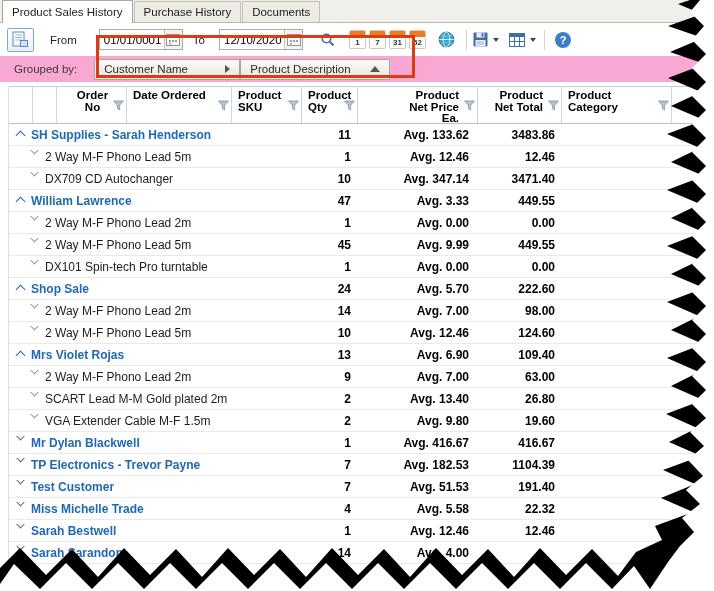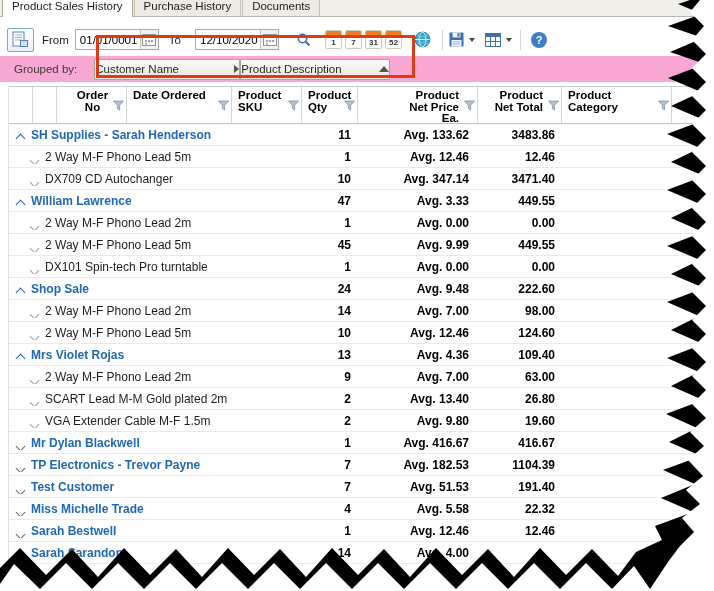--- a/index.html
+++ b/index.html
@@ -1,21 +1,21 @@
 <!DOCTYPE html>
 <html><head>
 <meta charset="utf-8">
 <style>
   html,body{margin:0;padding:0}
   body{width:714px;height:591px;position:relative;background:#fff;overflow:hidden;
        font-family:"Liberation Sans",sans-serif;-webkit-font-smoothing:antialiased}
   button{border:none;background:none;padding:0;margin:0;cursor:pointer;font-family:inherit}
 
   
-  .tabstrip{position:absolute;top:0;left:0;right:0;height:17px;background:#F1EFE9;
+  .tabstrip{position:absolute;top:0;left:0;right:0;height:23px;background:#F1EFE9;
             border-bottom:1px solid #BBB7AC;display:flex;align-items:flex-end;padding-left:2px;box-sizing:border-box}
   .tab{height:21px;line-height:20px;padding:0 9px;font-size:11.5px;color:#1c1c1c;background:#EDEBE4;
        border:1px solid #C4C0B5;border-bottom:none;margin-right:1px;box-sizing:border-box;white-space:nowrap}
   .tab.active{background:#fff;height:23px;line-height:22px;border-color:#ABA79B;margin-bottom:-1px;position:relative;z-index:2}
 
   
   .toolbar{position:absolute;top:23px;left:0;right:0;height:33px;background:#fff;display:flex;align-items:center}
   .lbl{font-size:11.5px;color:#222}
   .tbtn{height:24px;min-width:22px;display:flex;align-items:center;justify-content:center}
   .tbtn.report{width:27px;height:24px;border:1px solid #7FA7CF;border-radius:2px;background:linear-gradient(#ffffff,#E8F0FA)}
@@ -30,39 +30,39 @@
   .sep{width:1px;height:20px;background:#D8D5CD;display:inline-block}
   .dd{width:0;height:0;border-left:3.5px solid transparent;border-right:3.5px solid transparent;border-top:4px solid #444;margin-left:5px}
   .help{width:16px;height:16px;border-radius:50%;background:#3F7FC1;color:#fff;font-size:11px;font-weight:bold;
         line-height:16px;text-align:center;display:inline-block}
 
   
   .groupbar{position:absolute;top:56px;left:0;right:0;height:26px;background:#f9a8d4;display:flex;align-items:center}
   .glabel{font-size:11.5px;color:#3a3a3a;margin-left:14px}
   .chip{display:inline-flex;align-items:center;justify-content:space-between;height:21px;box-sizing:border-box;
         border:1px solid #A8A59C;background:linear-gradient(#FBFAF8,#E9E6DF);border-radius:1px;
-        font-size:11.5px;color:#2a2a2a;padding:0 0;white-space:nowrap}
+        font-size:11.5px;color:#2a2a2a;padding:0 9px;white-space:nowrap}
   .chip1{margin-left:17px;min-width:146px}
   .chip2{margin-left:0;min-width:150px}
   .tri-right{width:0;height:0;border-left:5px solid #555;border-top:4px solid transparent;border-bottom:4px solid transparent;margin-left:10px}
   .tri-up{width:0;height:0;border-bottom:6px solid #555;border-left:5px solid transparent;border-right:5px solid transparent;margin-left:10px}
 
   
   .grid{position:absolute;left:8px;top:86px;right:0;bottom:0;border-left:1px solid #DFDFDF;background:#fff}
   .ghead{display:flex;height:38px;border-top:1px solid #C9C9C9;border-bottom:1px solid #BFBFBF;box-sizing:border-box;background:#fff}
   .hcell{position:relative;box-sizing:border-box;border-right:1px solid #D4D4D4;padding:3px 4px 0 6px;
          font-weight:bold;font-size:11.5px;color:#000}
   .hcell.r{text-align:right;padding-right:18px}
   .hcell.gut{padding:0;width:24px}
   .hfill{flex:1;border-right:none}
   .hline{line-height:11.5px;white-space:nowrap}
   .funnel{position:absolute;right:2px;top:13px;line-height:0}
 
   .row{height:22px;display:flex;align-items:center;border-bottom:1px solid #EAEAEA;background:#fff;box-sizing:border-box}
-  .cname{width:292px;display:flex;align-items:flex-end;box-sizing:border-box;overflow:hidden}
+  .cname{width:292px;display:flex;align-items:flex-start;box-sizing:border-box;overflow:hidden}
   .cname.g{padding-left:8px}
   .cname.i{padding-left:22px}
   .gname{color:#2069B2;font-weight:bold;font-size:12px;white-space:nowrap}
   .iname{color:#1c1c1c;font-size:12px;white-space:nowrap}
   .cnum{font-weight:bold;font-size:12px;color:#000;text-align:right;box-sizing:border-box;white-space:nowrap}
   .cqty{width:56px;padding-right:6px}
   .cavg{width:120px;padding-right:8px}
   .ctot{width:84px;padding-right:6px}
   .ccat{flex:1}
   .chev{width:6px;height:6px;border-right:1.7px solid #888;border-bottom:1.7px solid #888;display:inline-block;margin-right:7px;flex:none}
@@ -95,22 +95,22 @@
   <div class="toolbar">
     <button class="tbtn report" style="margin-left:7px">
       <svg width="17" height="17" viewBox="0 0 17 17">
         <rect x="1" y="1" width="11" height="14" fill="#fff" stroke="#5B87B8"></rect>
         <line x1="3" y1="4" x2="10" y2="4" stroke="#8FB3DC"></line>
         <line x1="3" y1="6.5" x2="10" y2="6.5" stroke="#8FB3DC"></line>
         <line x1="3" y1="9" x2="10" y2="9" stroke="#8FB3DC"></line>
         <rect x="8.5" y="9.5" width="7" height="6" fill="#CFE3F7" stroke="#5B87B8"></rect>
       </svg>
     </button>
-    <span class="lbl" style="margin-left:8px">From</span>
-    <span class="datefield" style="margin-left:6px">
+    <span class="lbl" style="margin-left:16px">From</span>
+    <span class="datefield" style="margin-left:22px">
       <input value="01/01/0001" style="">
       <button class="calbtn">
         <svg width="14" height="13" viewBox="0 0 14 13">
           <rect x="0.5" y="1.5" width="13" height="11" fill="#FDFDFB" stroke="#98948A"></rect>
           <rect x="1" y="2" width="12" height="3" fill="#C9524E"></rect>
           <rect x="3" y="7" width="2" height="2" fill="#8FA4BC"></rect>
           <rect x="6" y="7" width="2" height="2" fill="#8FA4BC"></rect>
           <rect x="9" y="7" width="2" height="2" fill="#8FA4BC"></rect>
           <rect x="3" y="10" width="2" height="1.5" fill="#8FA4BC"></rect>
         </svg>
@@ -324,21 +324,21 @@
           <div class="cnum cavg">Avg. 0.00</div>
           <div class="cnum ctot">0.00</div>
           <div class="ccat"></div>
         </div>
         <div class="row">
           <div class="cname g">
             <span class="chev upblue"></span>
             <span class="gname">Shop Sale</span>
           </div>
           <div class="cnum cqty">24</div>
-          <div class="cnum cavg">Avg. 9.48</div>
+          <div class="cnum cavg">Avg. 5.70</div>
           <div class="cnum ctot">222.60</div>
           <div class="ccat"></div>
         </div>
         <div class="row">
           <div class="cname i">
             <span class="chev downgray"></span>
             <span class="iname">2 Way M-F Phono Lead 2m</span>
           </div>
           <div class="cnum cqty">14</div>
           <div class="cnum cavg">Avg. 7.00</div>
@@ -354,21 +354,21 @@
           <div class="cnum cavg">Avg. 12.46</div>
           <div class="cnum ctot">124.60</div>
           <div class="ccat"></div>
         </div>
         <div class="row">
           <div class="cname g">
             <span class="chev upblue"></span>
             <span class="gname">Mrs Violet Rojas</span>
           </div>
           <div class="cnum cqty">13</div>
-          <div class="cnum cavg">Avg. 4.36</div>
+          <div class="cnum cavg">Avg. 6.90</div>
           <div class="cnum ctot">109.40</div>
           <div class="ccat"></div>
         </div>
         <div class="row">
           <div class="cname i">
             <span class="chev downgray"></span>
             <span class="iname">2 Way M-F Phono Lead 2m</span>
           </div>
           <div class="cnum cqty">9</div>
           <div class="cnum cavg">Avg. 7.00</div>

